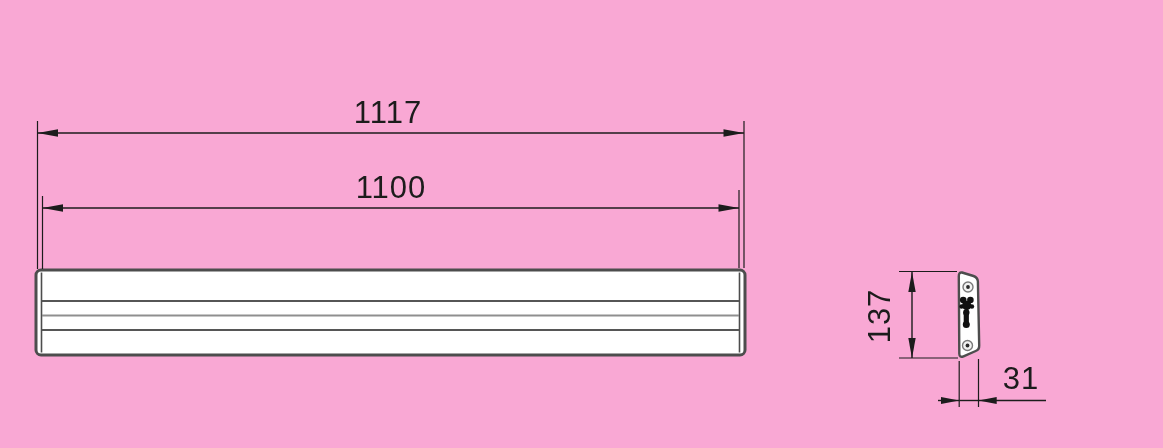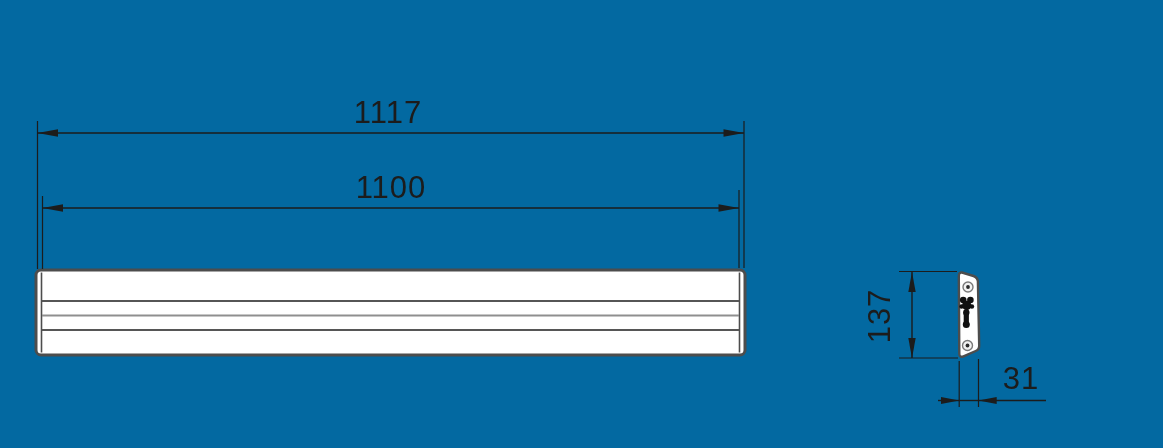--- a/index.html
+++ b/index.html
@@ -4,21 +4,21 @@
 <style>
   html, body {
     margin: 0;
     padding: 0;
     background: #ffffff;
   }
   .canvas {
     position: relative;
     width: 1163px;
     height: 448px;
-    background: #0369a1;
+    background: #f9a8d4;
     overflow: hidden;
     font-family: "Liberation Sans", sans-serif;
   }
   svg text {
     font-family: "Liberation Sans", sans-serif;
     font-size: 31px;
     font-weight: 400;
     fill: #1c1c1c;
     letter-spacing: 1px;
   }

